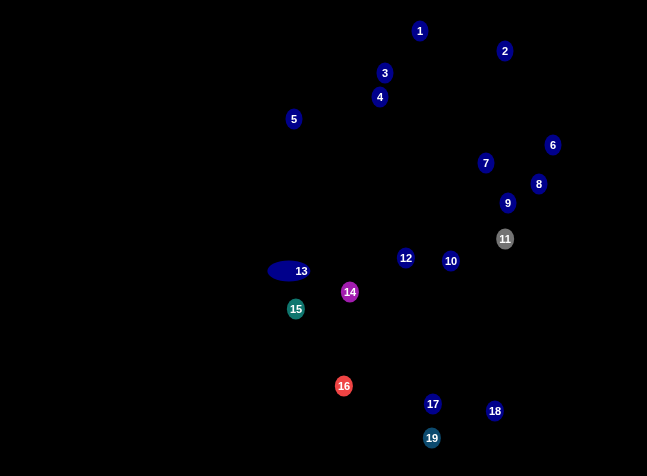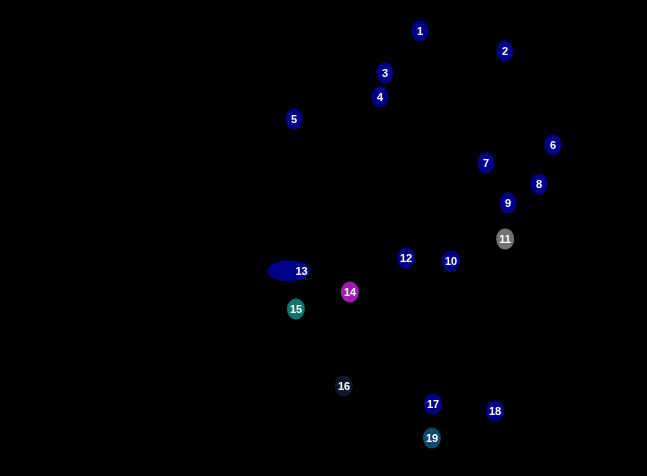--- a/index.html
+++ b/index.html
@@ -48,17 +48,17 @@
     <div class="marker" style="left: 553px; top: 145px; background: rgb(0, 0, 139); color: rgb(255, 255, 255);">6</div>
     <div class="marker" style="left: 486px; top: 163px; background: rgb(0, 0, 139); color: rgb(255, 255, 255);">7</div>
     <div class="marker" style="left: 539px; top: 184px; background: rgb(0, 0, 139); color: rgb(255, 255, 255);">8</div>
     <div class="marker" style="left: 508px; top: 203px; background: rgb(0, 0, 139); color: rgb(255, 255, 255);">9</div>
     <div class="marker" style="left: 451px; top: 221px; background: rgb(0, 0, 139); color: rgb(255, 255, 255); margin-top: 40px;">10</div>
     <div class="marker" style="left: 505px; top: 239px; background: #737373; color: rgb(255, 255, 255);">11</div>
     <div class="marker" style="left: 406px; top: 258px; background: rgb(0, 0, 139); color: rgb(255, 255, 255);">12</div>
     <div class="marker" style="left: 289px; top: 271px; background: rgb(0, 0, 139); color: rgb(255, 255, 255); padding-left: 28px;">13</div>
     <div class="marker" style="left: 338px; top: 292px; background: #a21caf; color: rgb(255, 255, 255); margin-left: 12px;">14</div>
     <div class="marker" style="left: 296px; top: 309px; background: #0f766e; color: rgb(255, 255, 255);">15</div>
-    <div class="marker" style="left: 344px; top: 386px; background: #0f172a; color: rgb(255, 255, 255);">16</div>
+    <div class="marker" style="left: 344px; top: 386px; background: #ef4444; color: rgb(255, 255, 255);">16</div>
     <div class="marker" style="left: 433px; top: 404px; background: rgb(0, 0, 139); color: rgb(255, 255, 255);">17</div>
     <div class="marker" style="left: 495px; top: 411px; background: rgb(0, 0, 139); color: rgb(255, 255, 255);">18</div>
     <div class="marker" style="left: 432px; top: 438px; background: #0c4a6e; color: rgb(255, 255, 255);">19</div>
   </div>
 
 </body></html>

